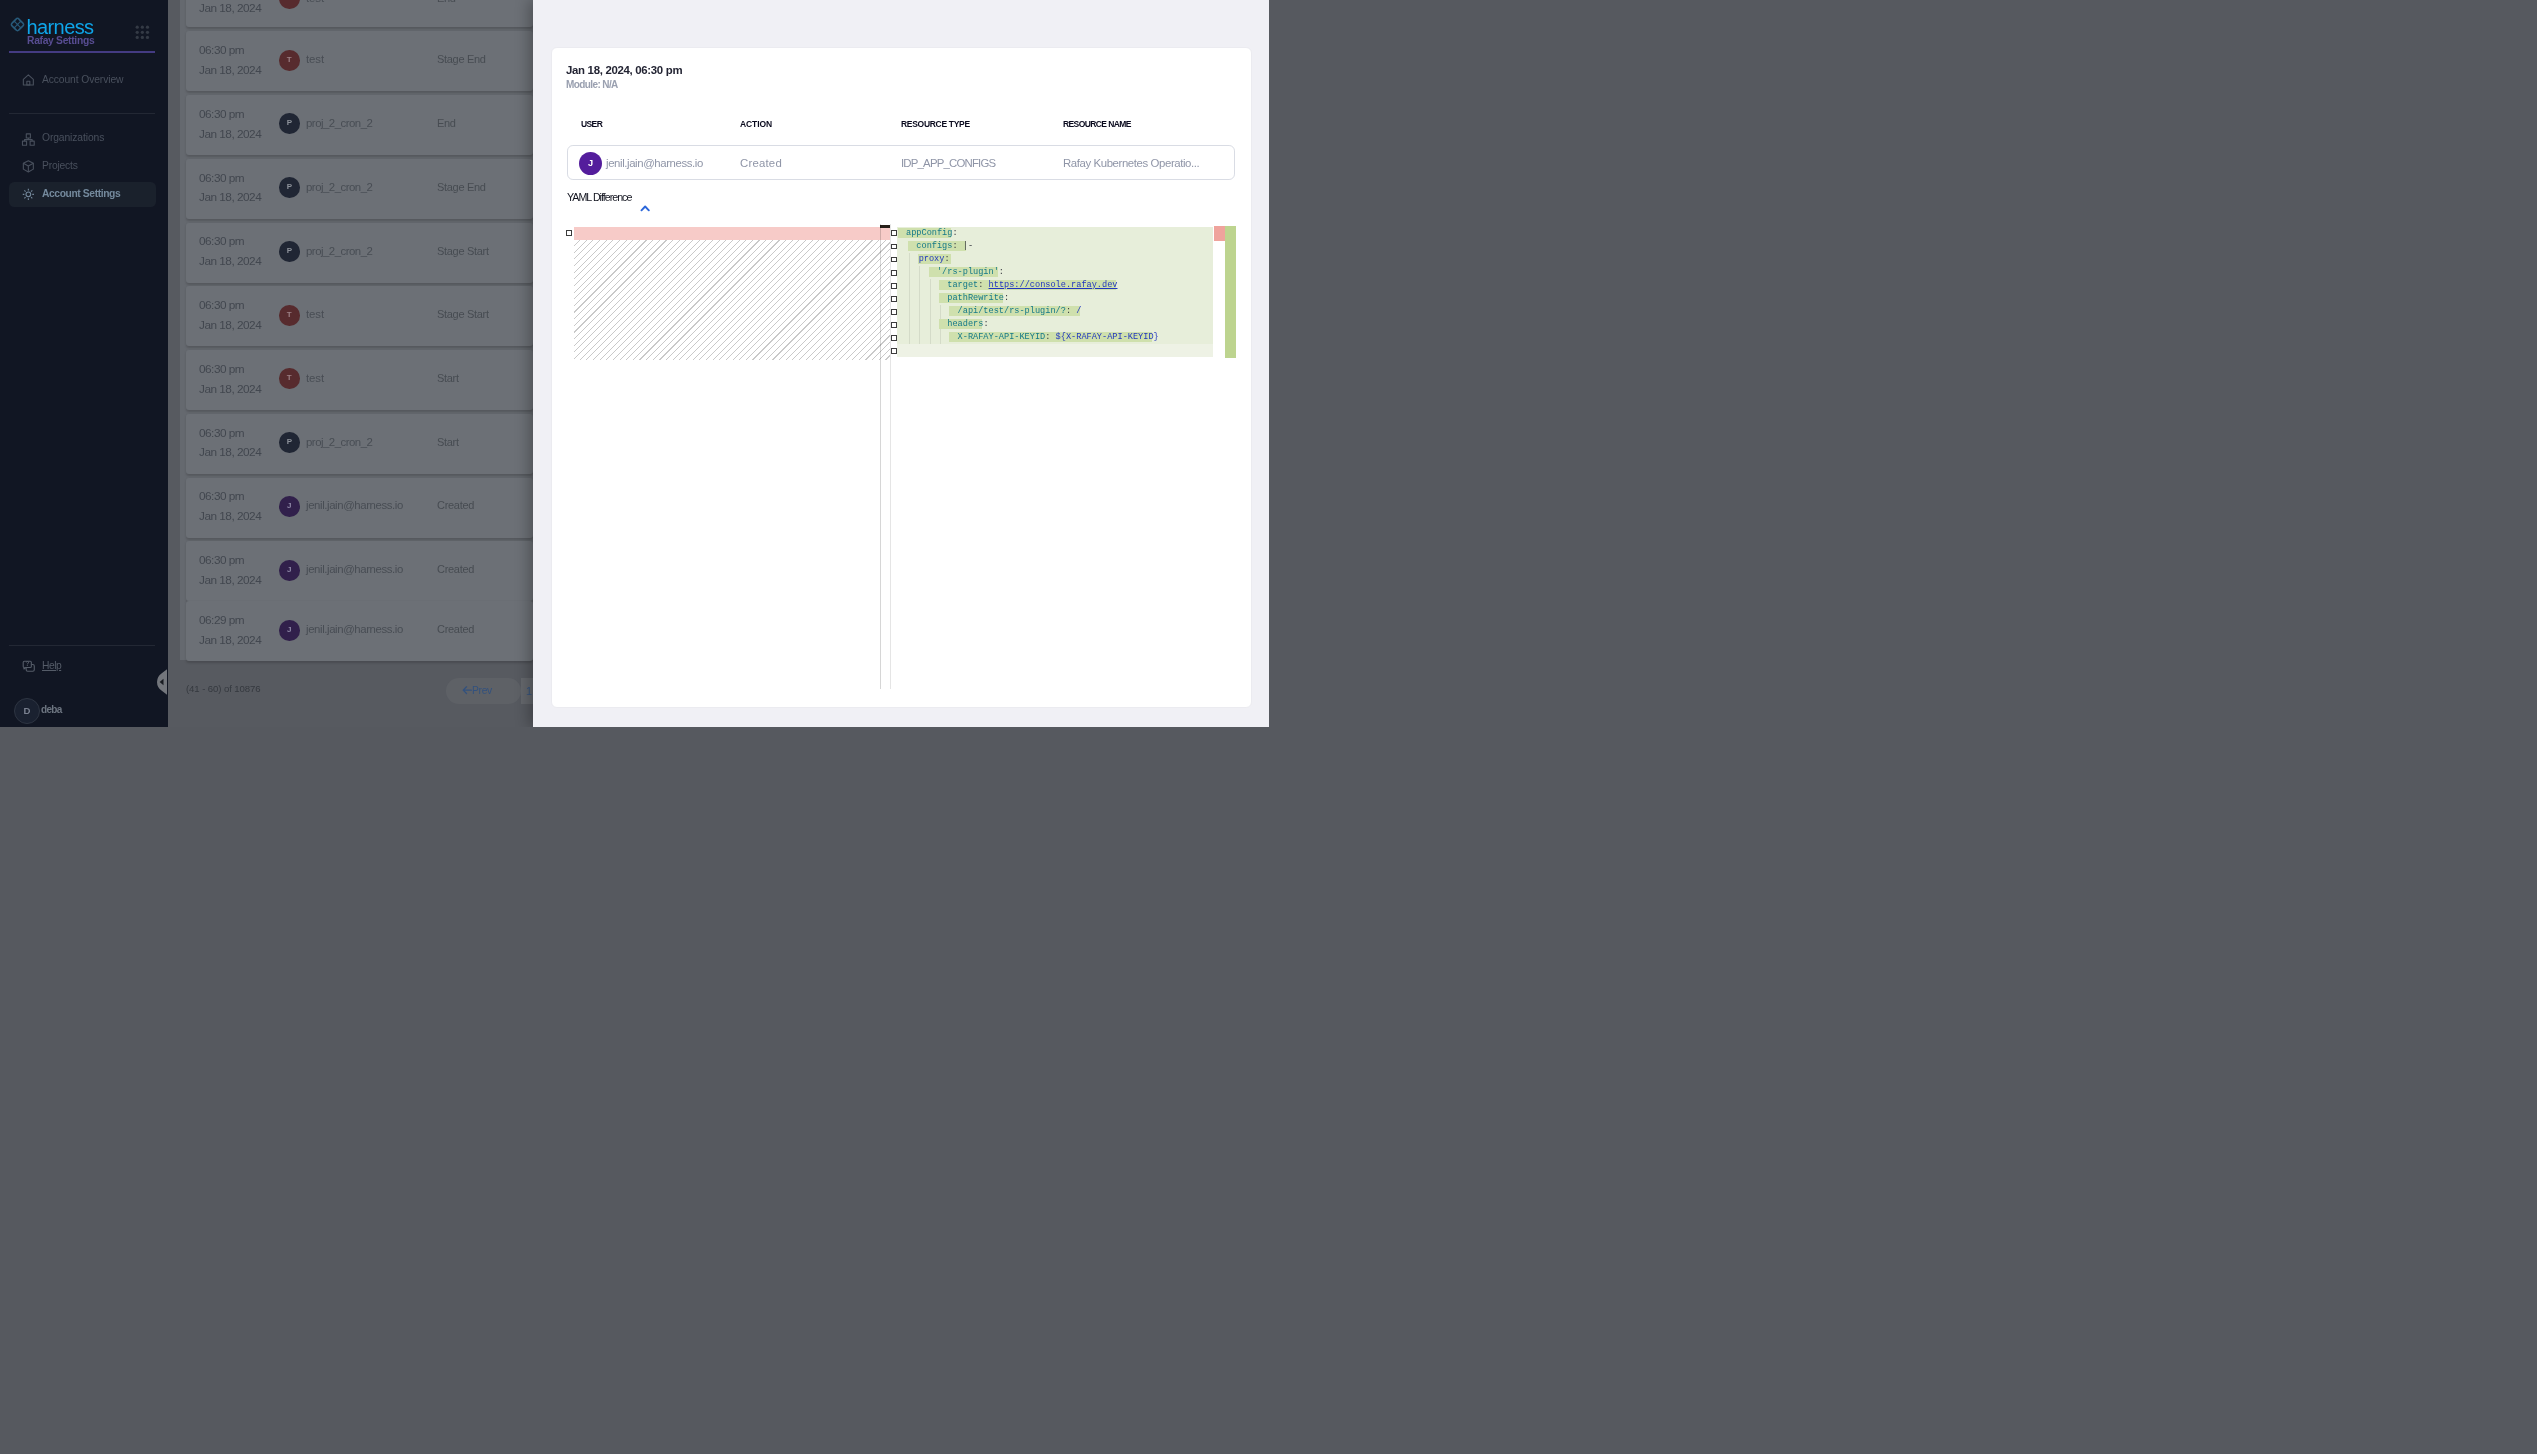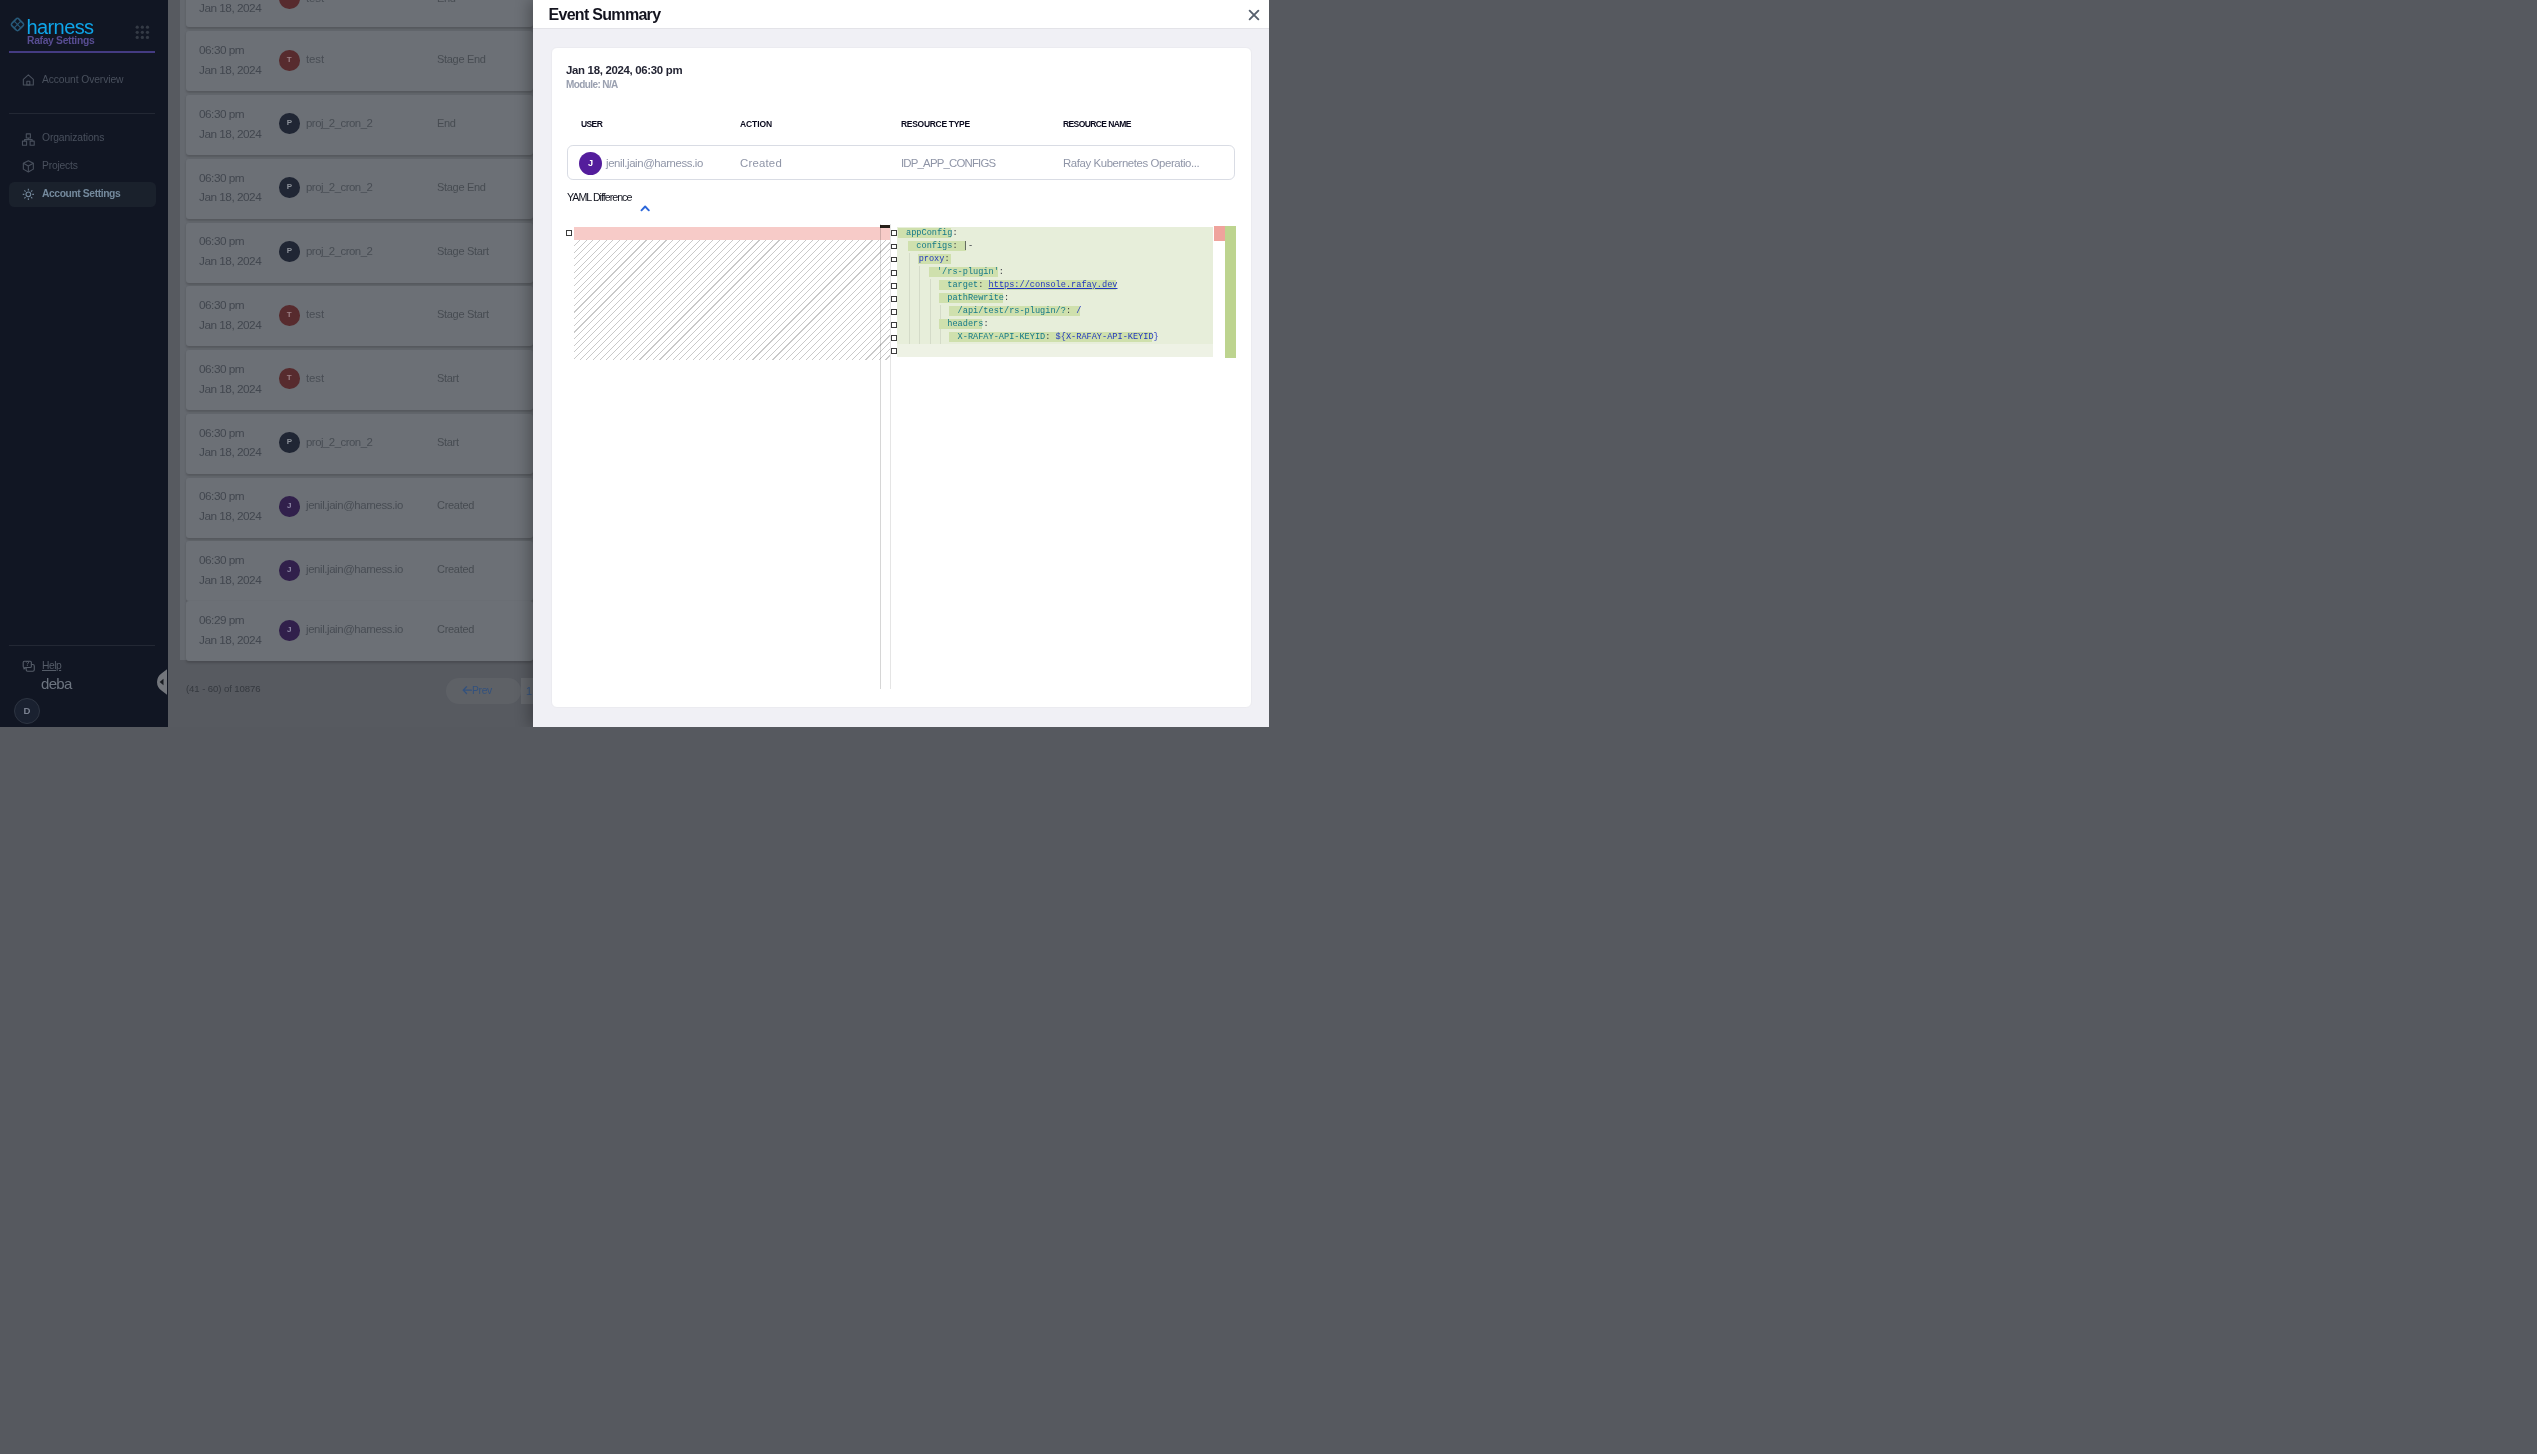--- a/index.html
+++ b/index.html
@@ -104,21 +104,21 @@
   <div class="abs" style="left:8.8px; top:645px; width:146px; height:0.7px; background:#232834;"></div>
 
   <svg class="icn" style="top:659px;" width="15.5" height="15.5" viewBox="0 0 21 21" fill="none" stroke="#555c68" stroke-width="1.5" stroke-linejoin="round">
     <rect x="7" y="7.5" width="11" height="9" rx="2"></rect>
     <path d="M3 4.5 Q3 3 4.5 3 H12.5 Q14 3 14 4.5 V10 Q14 11.5 12.5 11.5 H6.5 L4 13.5 V11.5 H4.5 Q3 11.5 3 10 Z" fill="#111623"></path>
     <text x="6" y="9.8" fill="#555c68" stroke="none" font-size="8.5" font-weight="bold" font-family="Liberation Sans">?</text>
   </svg>
   <div class="nav-txt" style="top:660px; color:#555c68; letter-spacing:-0.5px;text-decoration:underline;">Help</div>
 
   <div class="abs" style="left:14px; top:698px; width:26px; height:26px; border-radius:50%; background:#1a2130; border:1.1px solid #2e3542; color:#7a8190; text-align:center; line-height:23.6px; font-size:9.6px; font-weight:bold;">D</div>
-  <div class="abs" style="left:41px; top:675px; font-size:15px; color:#6d7580; letter-spacing:-0.7px;">deba</div>
+  <div class="abs" style="left:41px; top:704px; font-size:10px; color:#6d7580; letter-spacing:-0.7px;font-weight:bold;">deba</div>
 
   <svg class="abs" style="left:157px; top:669px;" width="10.3" height="26" viewBox="0 0 14 35">
     <path d="M14 0 L14 35 L6.5 29.5 Q0 25 0 17.5 Q0 10 6.5 5.5 Z" fill="#73767c"></path>
     <path d="M8.8 13 L8.8 22 L3.6 17.5 Z" fill="#181b21"></path>
   </svg>
 </div>
 
 <div id="main">
   <div id="rows"></div>
   <div id="rowlayer">
@@ -194,26 +194,20 @@
     <div class="abs" style="left:353px; top:678px; width:12.5px; height:25.6px; background:#64676c;"></div>
     <svg class="abs" style="left:293px; top:685px;" width="11.8" height="10.3" viewBox="0 0 16 14">
       <path d="M14 7 H3 M7.5 2.5 L3 7 L7.5 11.5" stroke="#32517e" stroke-width="1.8" fill="none" stroke-linecap="round" stroke-linejoin="round"></path>
     </svg>
     <div class="abs" style="left:304px; top:684px; font-size:10.3px; letter-spacing:-0.3px; color:#32517e; height:14px; line-height:14px;">Prev</div>
     <div class="abs" style="left:358px; top:684px; font-size:11px; color:#35547f; height:14px; line-height:14px;">1</div>
   </div>
 </div>
 
 <div id="drawer">
-  <div id="dhead">
-    <div id="dtitle">Event Summary</div>
-    <svg class="abs" style="left:713px; top:6.6px;" width="16" height="16" viewBox="0 0 22 22">
-      <path d="M5 5 L17 17 M17 5 L5 17" stroke="#57606e" stroke-width="2.6" stroke-linecap="round" fill="none"></path>
-    </svg>
-  </div>
   <div id="card"></div>
   <div id="cardcontent">
     <div class="abs" style="left:33px; top:63px; font-size:11.4px; font-weight:bold; color:#232433; letter-spacing:-0.3px; height:14.7px; line-height:14.7px;">Jan 18, 2024, 06:30 pm</div>
     <div class="abs" style="left:33px; top:79px; font-size:10px; font-weight:600; color:#9aa0b0; letter-spacing:-0.6px; height:12.5px; line-height:12.5px;">Module: N/A</div>
 
     <div class="hdr" style="left:48px; letter-spacing:-0.6px;">USER</div>
     <div class="hdr" style="left:207px; letter-spacing:-0.1px;">ACTION</div>
     <div class="hdr" style="left:368px; letter-spacing:-0.3px;">RESOURCE TYPE</div>
     <div class="hdr" style="left:530px; letter-spacing:-0.6px;">RESOURCE NAME</div>
 

